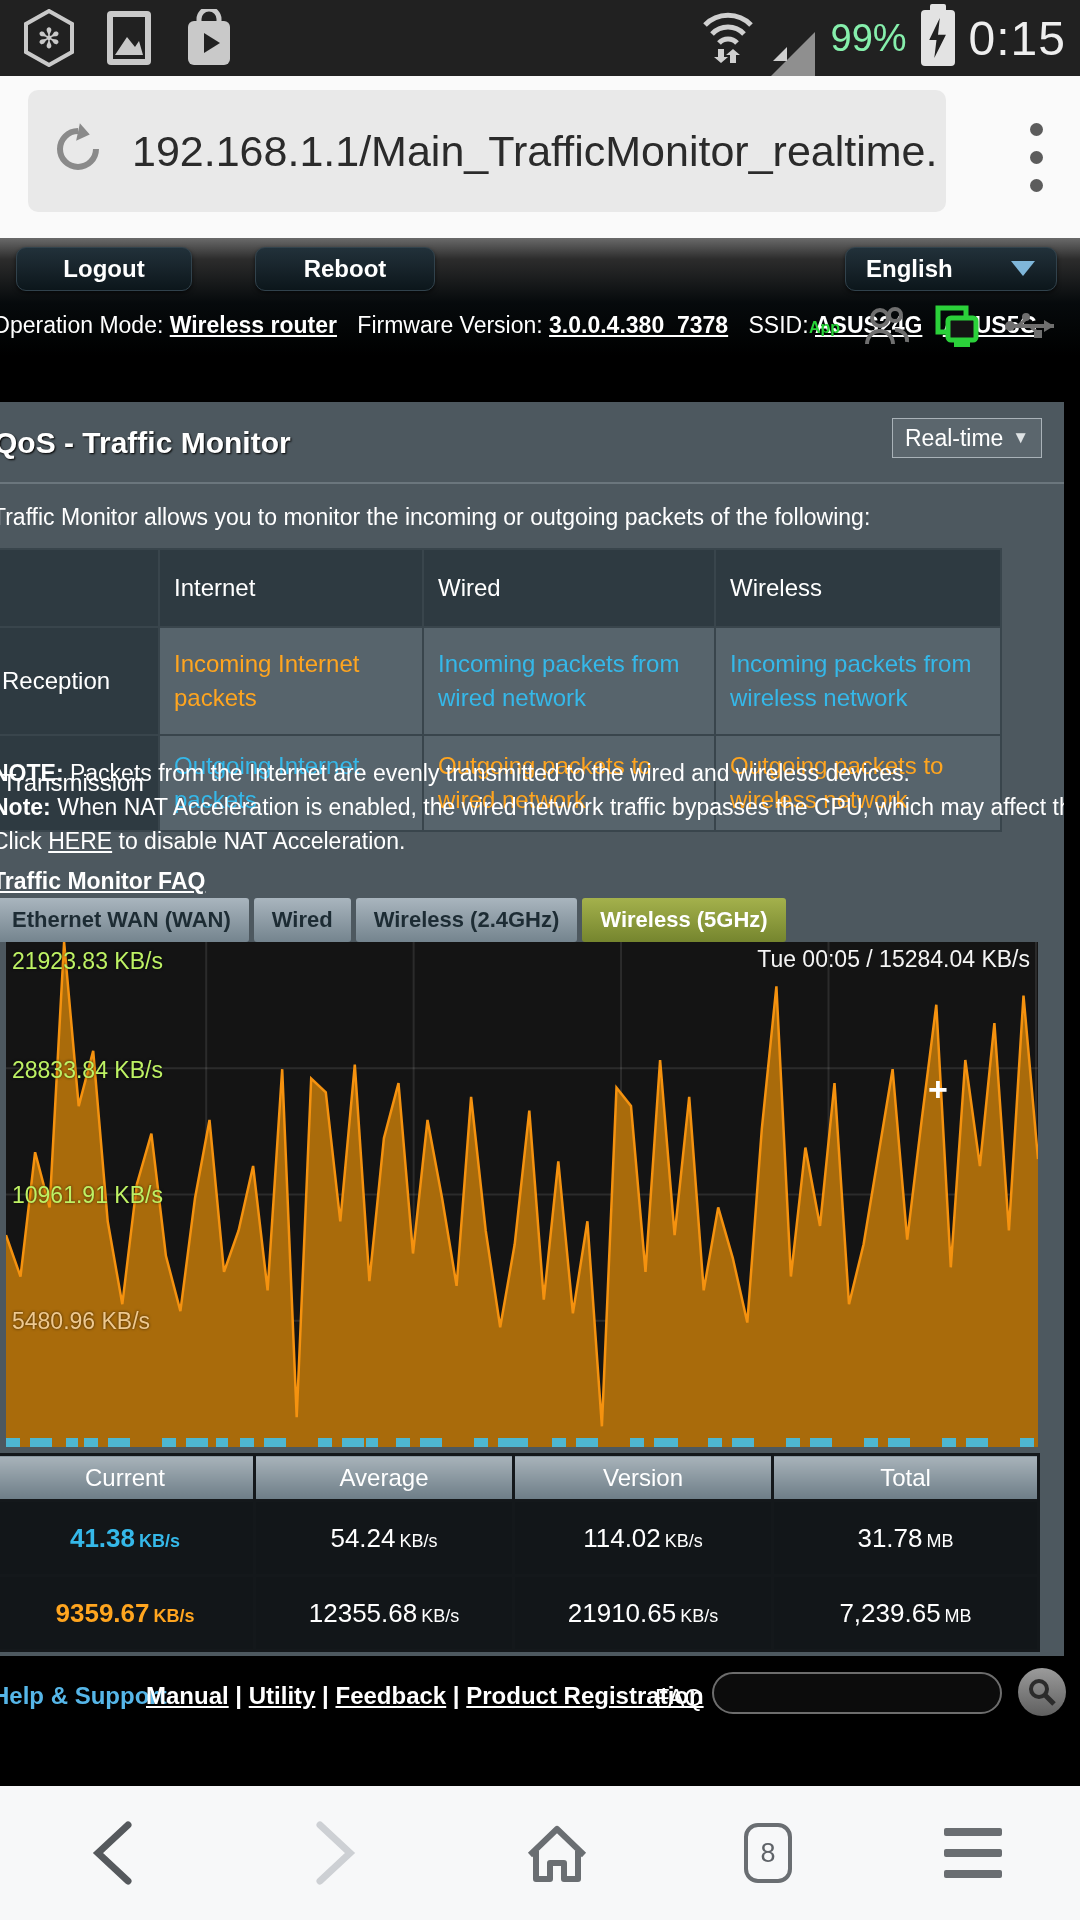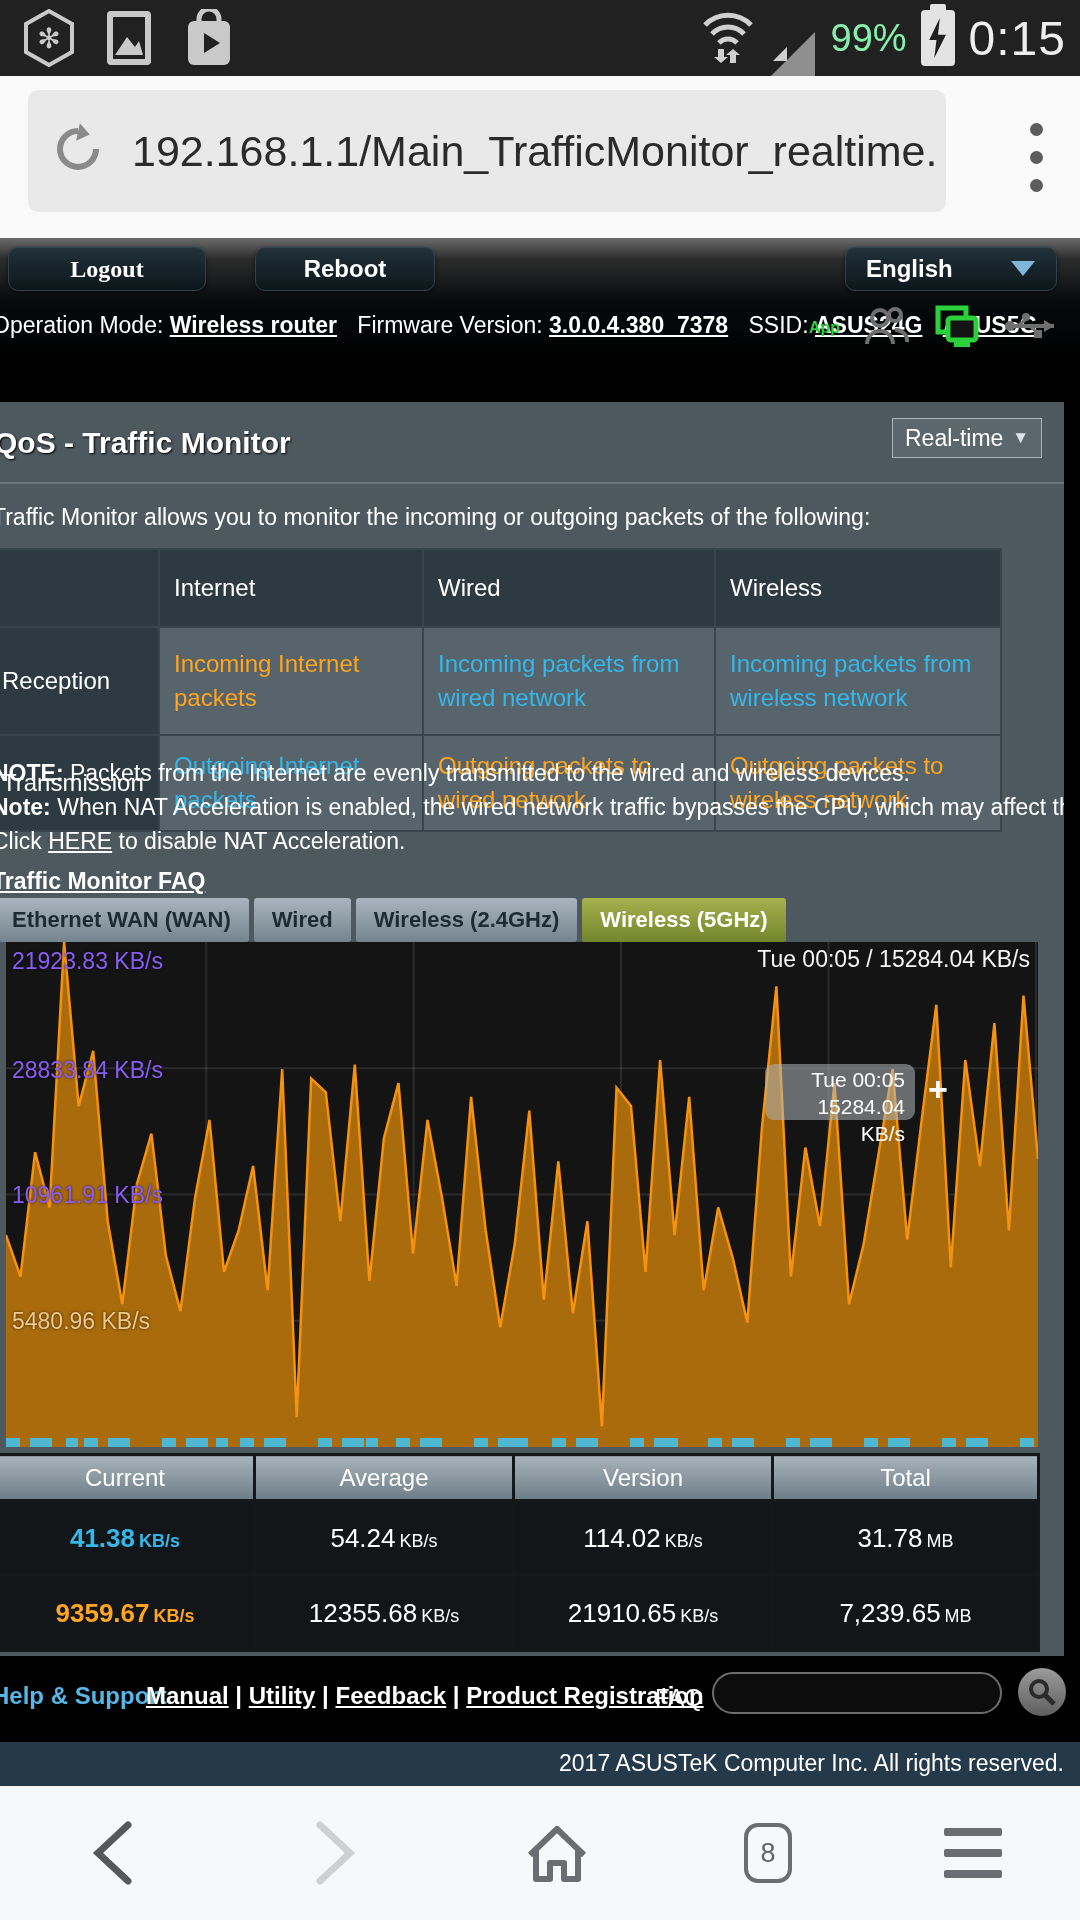--- a/index.html
+++ b/index.html
@@ -74,21 +74,21 @@
   .faq { position:absolute; left:-8px; color:#fff; font-size:23px; font-weight:bold; text-decoration:underline; white-space:nowrap; }
 
   .ctabs { position:absolute; left:-6px; top:496px; height:44px; display:flex; gap:5px; }
   .ctab { height:44px; padding:0 18px; display:flex; align-items:center; justify-content:center;
           font-size:22px; font-weight:bold; color:#1d2c34; background:linear-gradient(#a9b5be,#74848e);
           border-radius:3px; white-space:nowrap; }
   .ctab.active { background:linear-gradient(#a4b14c,#75852e); color:#fff; }
 
   .chart { position:absolute; left:6px; top:540px; width:1032px; height:505px; background:#141414; overflow:hidden; }
   .chart svg { position:absolute; left:0; top:0; }
-  .ylab { position:absolute; left:6px; color:#8b5cf6; font-size:23px; white-space:nowrap; text-shadow:0 0 3px rgba(0,0,0,.7); }
+  .ylab { position:absolute; left:6px; color:#bef264; font-size:23px; white-space:nowrap; text-shadow:0 0 3px rgba(0,0,0,.7); }
   .ylab.tan { color:#efc990; }
   .chead { position:absolute; right:8px; top:4px; color:#f5f5f5; font-size:23px; white-space:nowrap; }
   .ctip { position:absolute; left:759px; top:122px; width:150px; height:56px; background:rgba(175,180,184,.55);
           border-radius:9px; color:#fff; font-size:21px; line-height:27px; text-align:right; padding:2px 10px; }
   .cplus { position:absolute; left:922px; top:128px; color:#fff; font-size:34px; font-weight:bold; }
   .fragstrip { position:absolute; left:0; bottom:0; width:1032px; height:9px;
      background:
        repeating-linear-gradient(90deg, #45c0e8 0 14px, transparent 14px 24px, #45c0e8 24px 46px, transparent 46px 78px),
        repeating-linear-gradient(90deg, transparent 0 60px, #45c0e8 60px 72px, transparent 72px 150px);
      opacity:.9; }
@@ -181,21 +181,21 @@
   <div class="menu3">
       <i></i>
       <i></i>
       <i></i>
     </div>
 </div>
 
 <div class="page">
 
   <div class="band">
-    <div class="hbtn" style="left:8px; width:198px;font-family:Liberation Serif, serif;">Logout</div>
+    <div class="hbtn" style="left:16px; width:176px;">Logout</div>
     <div class="hbtn" style="left:255px; width:180px;">Reboot</div>
     <div class="hbtn" style="left:845px; width:212px; justify-content:space-between; padding:16px 20px;">
       <span>English</span>
       <span><svg width="26" height="18" viewBox="0 0 26 18">
             <polygon points="1,2 25,2 13,17" fill="#7fb6d9"></polygon>
           </svg></span>
     </div>
     <div class="infoline">
       <span>Operation Mode:</span>
       <b>Wireless router</b><span class="sep"></span>
@@ -298,24 +298,20 @@
           <line x1="822.504" x2="822.504" y1="0" y2="505" stroke="rgba(255,255,255,0.10)" stroke-width="2"></line>
           <line x1="1029.936" x2="1029.936" y1="0" y2="505" stroke="rgba(255,255,255,0.10)" stroke-width="2"></line>
           <polygon points="0,505 0.0,293.1 14.5,334.5 29.1,210.2 43.6,265.4 58.1,0.0 72.7,164.1 87.2,108.8 101.7,279.3 116.3,362.2 130.8,242.4 145.4,191.7 159.9,313.8 174.4,369.1 189.0,256.2 203.5,177.9 218.0,329.9 232.6,288.5 247.1,224.0 261.6,348.4 276.2,127.2 290.7,475.1 305.2,136.5 319.8,150.3 334.3,279.3 348.8,122.6 363.4,339.2 377.9,196.3 392.5,141.1 407.0,311.5 421.5,177.9 436.1,256.2 450.6,343.8 465.1,154.9 479.7,288.5 494.2,385.2 508.7,302.3 523.3,168.7 537.8,357.6 552.3,219.4 566.9,371.4 581.4,279.3 595.9,484.3 610.5,145.7 625.0,164.1 639.5,329.9 654.1,118.0 668.6,293.1 683.2,154.9 697.7,348.4 712.2,265.4 726.8,316.1 741.3,380.6 755.8,187.1 770.4,44.3 784.9,334.5 799.4,205.6 814.0,283.9 828.5,141.1 843.0,362.2 857.6,302.3 872.1,214.8 886.6,127.2 901.2,297.7 915.7,177.9 930.3,62.7 944.8,325.3 959.3,118.0 973.9,224.0 988.4,81.2 1002.9,288.5 1017.5,53.5 1032.0,217.1 1032,505" fill="#a96b0b"></polygon>
           <polyline points="0.0,293.1 14.5,334.5 29.1,210.2 43.6,265.4 58.1,0.0 72.7,164.1 87.2,108.8 101.7,279.3 116.3,362.2 130.8,242.4 145.4,191.7 159.9,313.8 174.4,369.1 189.0,256.2 203.5,177.9 218.0,329.9 232.6,288.5 247.1,224.0 261.6,348.4 276.2,127.2 290.7,475.1 305.2,136.5 319.8,150.3 334.3,279.3 348.8,122.6 363.4,339.2 377.9,196.3 392.5,141.1 407.0,311.5 421.5,177.9 436.1,256.2 450.6,343.8 465.1,154.9 479.7,288.5 494.2,385.2 508.7,302.3 523.3,168.7 537.8,357.6 552.3,219.4 566.9,371.4 581.4,279.3 595.9,484.3 610.5,145.7 625.0,164.1 639.5,329.9 654.1,118.0 668.6,293.1 683.2,154.9 697.7,348.4 712.2,265.4 726.8,316.1 741.3,380.6 755.8,187.1 770.4,44.3 784.9,334.5 799.4,205.6 814.0,283.9 828.5,141.1 843.0,362.2 857.6,302.3 872.1,214.8 886.6,127.2 901.2,297.7 915.7,177.9 930.3,62.7 944.8,325.3 959.3,118.0 973.9,224.0 988.4,81.2 1002.9,288.5 1017.5,53.5 1032.0,217.1" fill="none" stroke="#f5920f" stroke-width="2.5"></polyline>
         </svg>
       <div class="ylab" style="top:6px;">21923.83 KB/s</div>
       <div class="ylab" style="top:115px;">28833.84 KB/s</div>
       <div class="ylab" style="top:240px;">10961.91 KB/s</div>
       <div class="ylab tan" style="top:366px;">5480.96 KB/s</div>
       <div class="chead">Tue 00:05 / 15284.04 KB/s</div>
-      <div class="ctip">
-        <div>Tue 00:05</div>
-        <div>15284.04 KB/s</div>
-      </div>
       <div class="cplus">+</div>
       <div class="fragstrip"></div>
     </div>
 
     <table class="stable">
       <tbody>
           <tr>
         <td class="shd" style="width:259px;">Current</td>
         <td class="shd" style="width:259px;">Average</td>
         <td class="shd" style="width:259px;">Version</td>
@@ -346,23 +342,20 @@
       <u>Product Registration</u>
     </span>
     <span class="faqlab">FAQ</span>
     <span class="fsearch"></span>
     <span class="fmag">
       <svg width="30" height="30" viewBox="0 0 30 30">
           <circle cx="12" cy="12" r="8" fill="none" stroke="#2b2b2b" stroke-width="4"></circle>
           <line x1="18" y1="18" x2="27" y2="27" stroke="#2b2b2b" stroke-width="5"></line>
         </svg>
     </span>
-  </div>
-  <div class="copy">
-    <span class="copytext">2017 ASUSTeK Computer Inc. All rights reserved.</span>
   </div>
 </div>
 
 <div class="nav">
   <span class="navic">
     <svg width="46" height="64" viewBox="0 0 46 64">
         <polyline points="38,4 8,32 38,60" fill="none" stroke="#55595d" stroke-width="7" stroke-linecap="round"></polyline>
       </svg>
   </span>
   <span class="navic">

